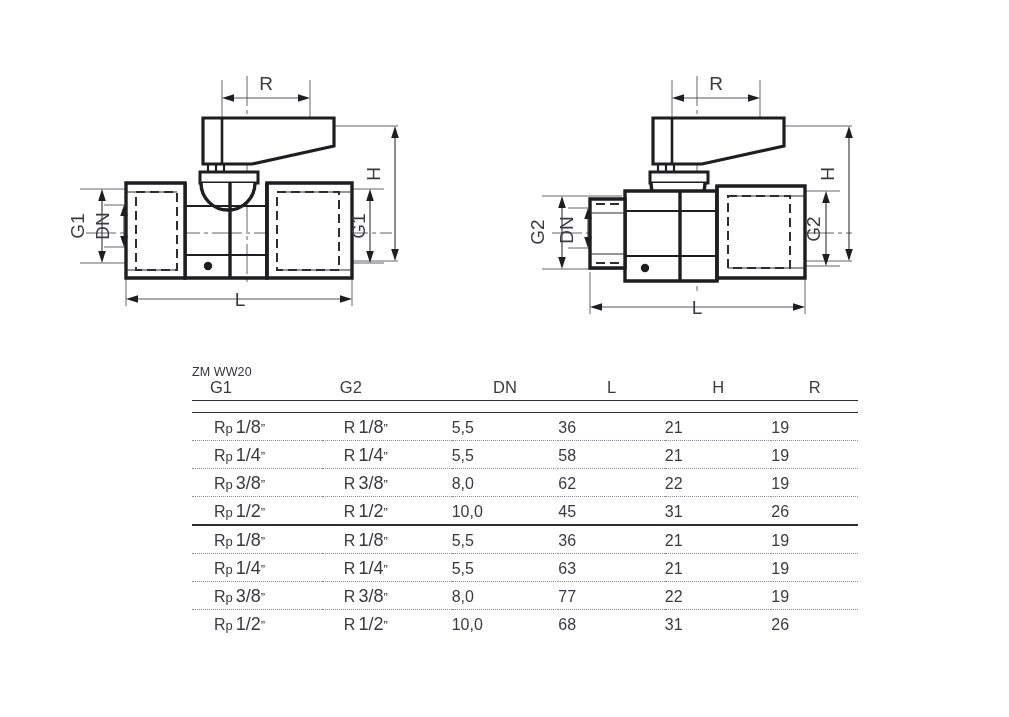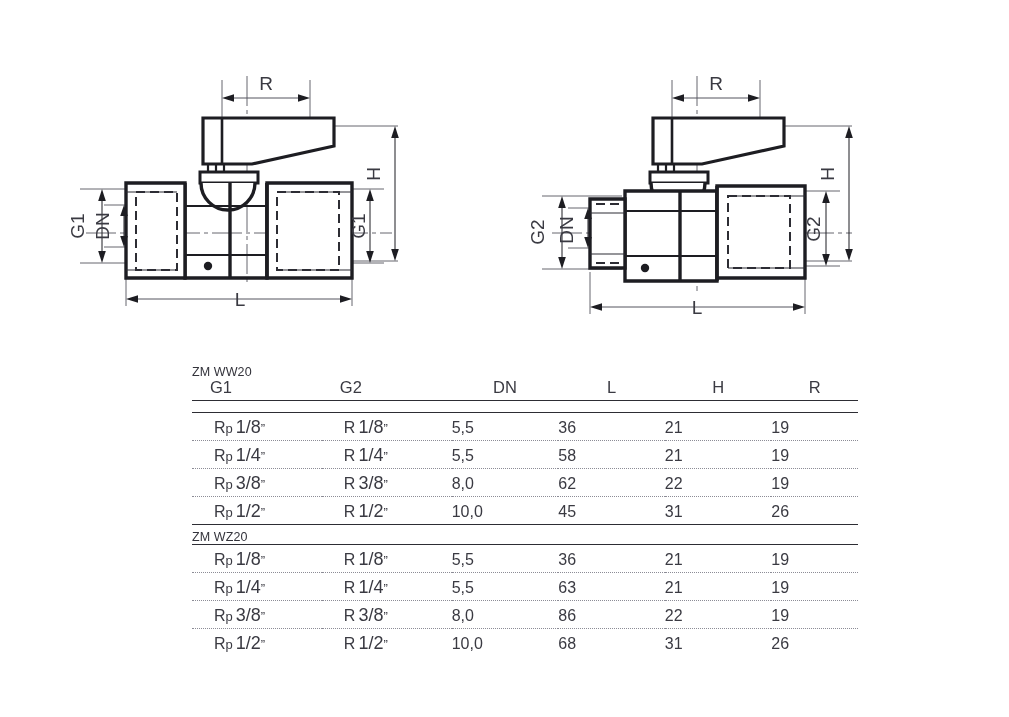--- a/index.html
+++ b/index.html
@@ -406,23 +406,20 @@
             <td class="lft"><span class="thr">R<span class="sub">p</span><span class="frac">1/2</span><span class="inch">”</span></span></td>
             <td class="lft"><span class="thr">R<span class="frac">1/2</span><span class="inch">”</span></span></td>
             <td class="ctr">10,0</td>
             <td class="ctr">45</td>
             <td class="ctr">31</td>
             <td class="ctr">26</td>
           </tr>
           <tr class="rule-row thin">
             <td colspan="6"></td>
           </tr>
-          <tr>
-            <td class="grp-title second" colspan="6">ZM WZ20</td>
-          </tr>
           <tr class="rule-row thin">
             <td colspan="6"></td>
           </tr>
           <tr class="data dotted">
             <td class="lft"><span class="thr">R<span class="sub">p</span><span class="frac">1/8</span><span class="inch">”</span></span></td>
             <td class="lft"><span class="thr">R<span class="frac">1/8</span><span class="inch">”</span></span></td>
             <td class="ctr">5,5</td>
             <td class="ctr">36</td>
             <td class="ctr">21</td>
             <td class="ctr">19</td>
@@ -432,21 +429,21 @@
             <td class="lft"><span class="thr">R<span class="frac">1/4</span><span class="inch">”</span></span></td>
             <td class="ctr">5,5</td>
             <td class="ctr">63</td>
             <td class="ctr">21</td>
             <td class="ctr">19</td>
           </tr>
           <tr class="data dotted">
             <td class="lft"><span class="thr">R<span class="sub">p</span><span class="frac">3/8</span><span class="inch">”</span></span></td>
             <td class="lft"><span class="thr">R<span class="frac">3/8</span><span class="inch">”</span></span></td>
             <td class="ctr">8,0</td>
-            <td class="ctr">86</td>
+            <td class="ctr">77</td>
             <td class="ctr">22</td>
             <td class="ctr">19</td>
           </tr>
           <tr class="data nodot">
             <td class="lft"><span class="thr">R<span class="sub">p</span><span class="frac">1/2</span><span class="inch">”</span></span></td>
             <td class="lft"><span class="thr">R<span class="frac">1/2</span><span class="inch">”</span></span></td>
             <td class="ctr">10,0</td>
             <td class="ctr">68</td>
             <td class="ctr">31</td>
             <td class="ctr">26</td>

